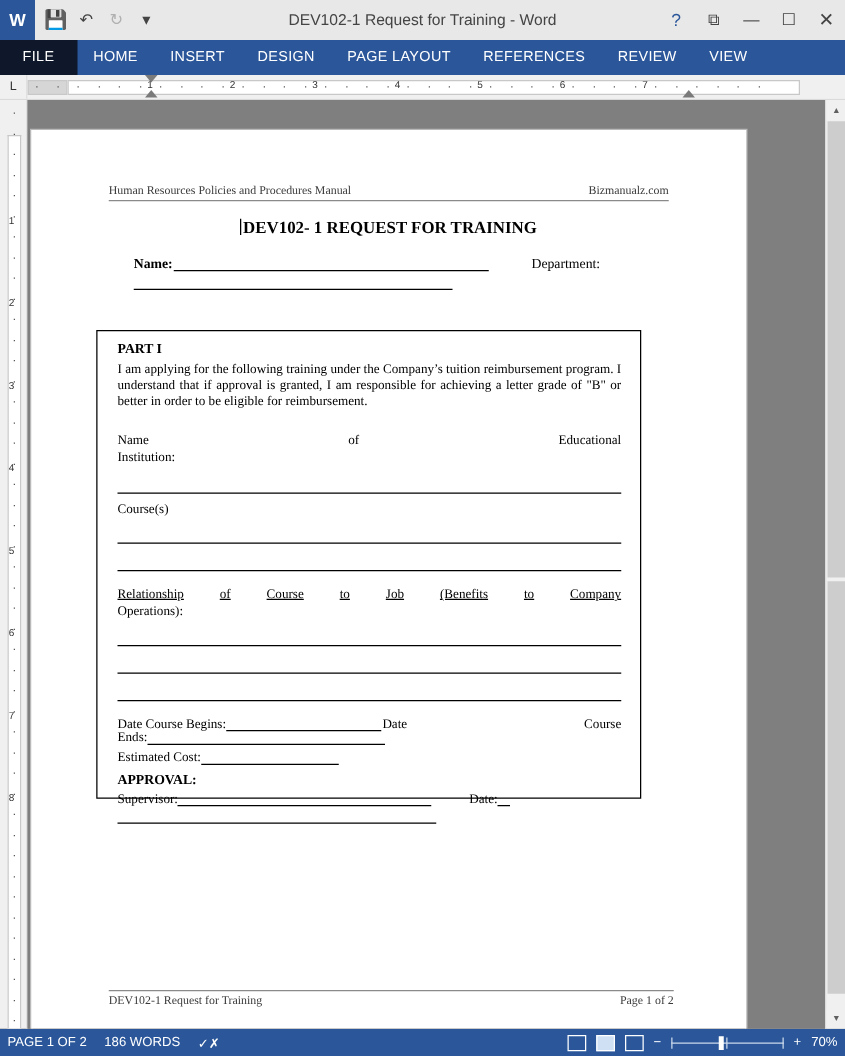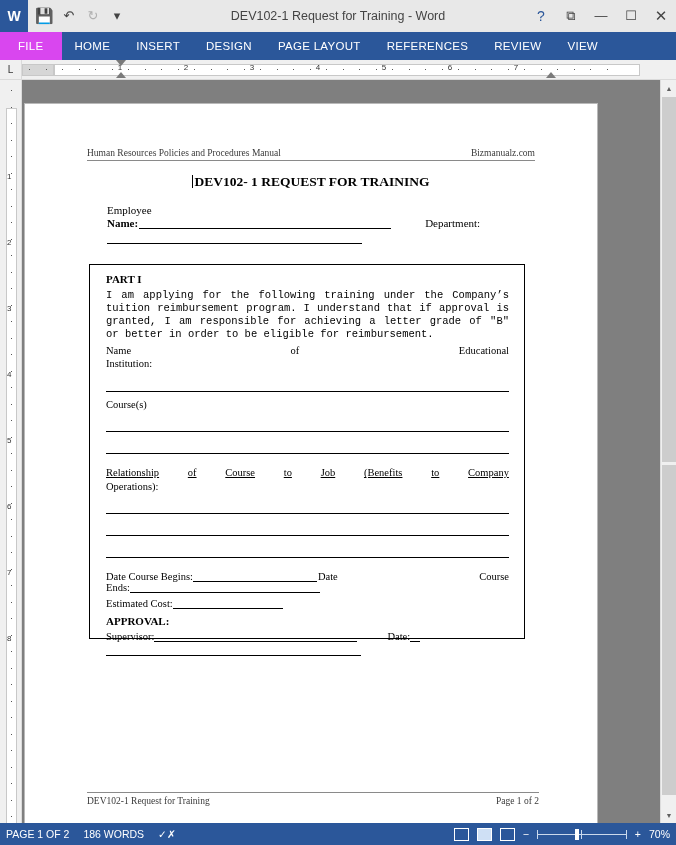--- a/index.html
+++ b/index.html
@@ -79,21 +79,21 @@
   .ribbon {
     height: 28px;
     background: #2b579a;
     display: flex;
     align-items: stretch;
     flex: 0 0 28px;
     color: #fff;
     font-size: 11.5px;
   }
   .file-tab {
-    background: #d946ef;
+    background: #0f172a;
     color: #fff;
     padding: 0 18px;
     display: flex; align-items: center;
     font-size: 11.5px;
     letter-spacing: .3px;
   }
   .rtab {
     padding: 0 13px;
     display: flex; align-items: center;
     letter-spacing: .3px;
@@ -265,40 +265,39 @@
   }
   .emp-underline-2 {
     margin-top: 5px;
     width: 255px;
     border-bottom: 1px solid #000;
     height: 10px;
   }
 
   .part-box {
     position: absolute;
-    left: 64px;
+    left: 52px;
     top: 160px;
     width: 436px;
     height: 375px;
     border: 1.5px solid #000;
     font-family: "Liberation Serif", serif;
     font-size: 10.5px;
     color: #000;
     padding: 8px 15px 0 16px;
   }
   .part-title {
     font-weight: bold;
     font-size: 11px;
     margin-bottom: 4px;
   }
   .para {
     line-height: 1.25;
     text-align: justify;
-    margin-bottom: 2px;
-    font-family: Liberation Mono, monospace;
+    margin-bottom: 18px;
   }
   .just-row {
     display: flex;
     justify-content: space-between;
     line-height: 1.3;
     align-items: center;
   }
   .ul-full {
     border-bottom: 1px solid #000;
     height: 12px;
@@ -577,21 +576,20 @@
         <div class="doc-header">
           <span>Human Resources Policies and Procedures Manual</span>
           <span>Bizmanualz.com</span>
         </div>
 
         <div class="doc-title">
           <span class="caret"></span><span>DEV102- 1 REQUEST FOR TRAINING</span>
         </div>
 
         <div class="emp-block">
-          <div class="emp-line1">Employee</div>
           <div class="emp-row">
             <span class="emp-name-label">Name:</span>
             <span class="emp-underline-1"></span>
             <span class="emp-dept">Department:</span>
           </div>
           <div class="emp-underline-2"></div>
         </div>
 
         <div class="part-box">
           <div class="part-title">PART I</div>

